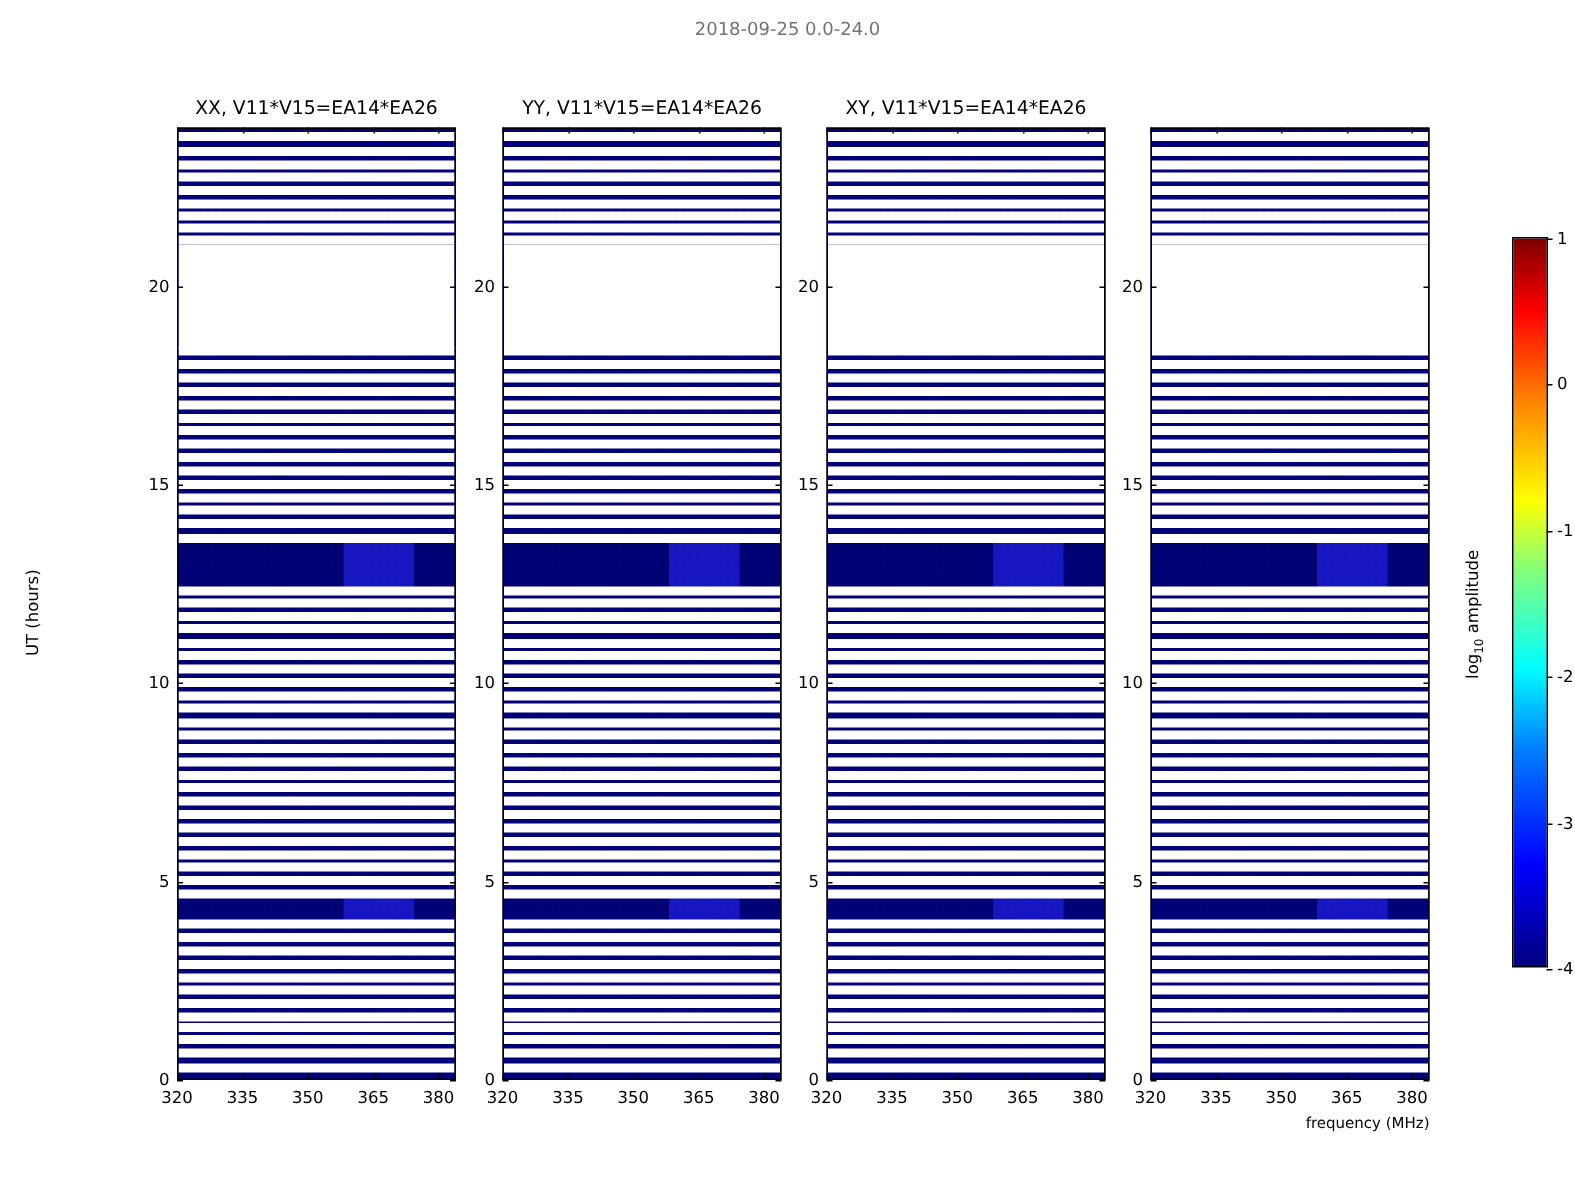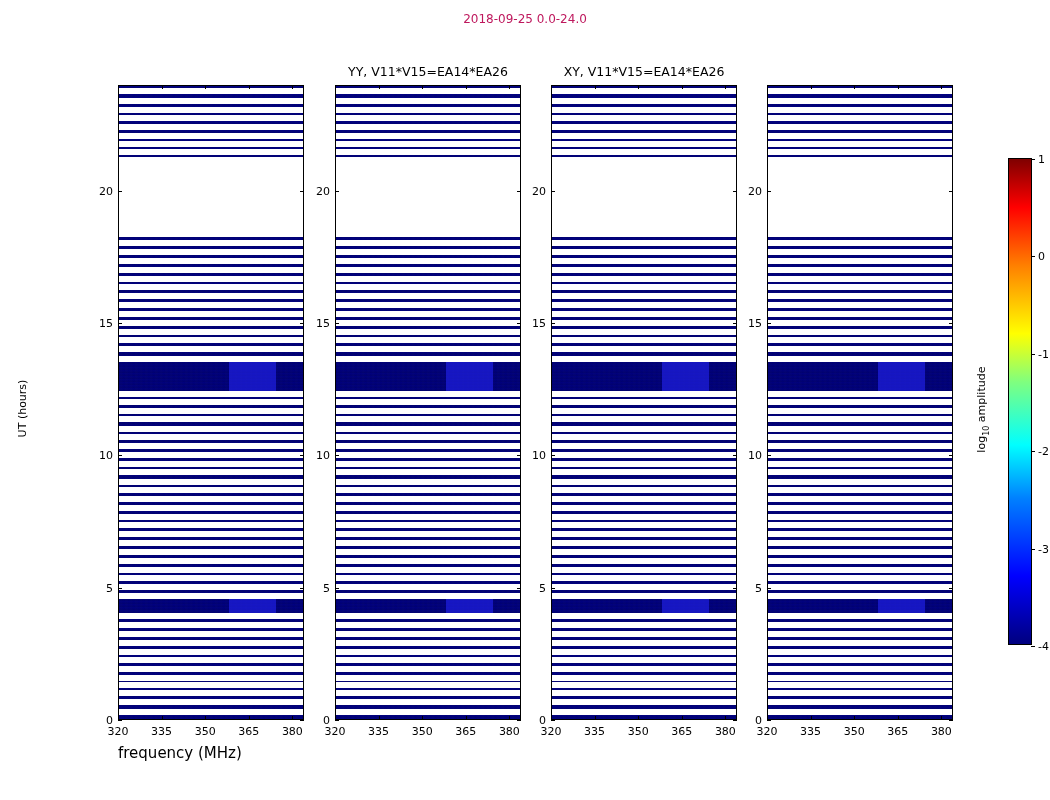--- a/index.html
+++ b/index.html
@@ -21,21 +21,21 @@
     width: 1050px;
     height: 800px;
   }
   #suptitle {
     position: absolute;
     top: 12px;
     left: 0;
     width: 1050px;
     text-align: center;
     font-size: 12px;
-    color: #be185d;
+    color: #737373;
   }
   .panel {
     position: absolute;
     top: 85px;
     height: 635px;
   }
   .panel .ptitle {
     position: absolute;
     bottom: 100%;
     left: 50%;
@@ -128,22 +128,22 @@
     transform: rotate(-90deg) translate(-50%, 0);
     transform-origin: left center;
     font-size: 11px;
     white-space: nowrap;
   }
   #xlabel {
     position: absolute;
     top: 744px;
     left: 0;
     width: 790px;
-    text-align: left;
-    font-size: 15px;
+    text-align: right;
+    font-size: 10px;
   }
   
   #cbar {
     position: absolute;
     left: 1008px;
     top: 158px;
     width: 24px;
     height: 487px;
     border: 1px solid #000;
     box-sizing: border-box;
@@ -185,20 +185,21 @@
   #cblabel sub { font-size: 8px; }
 </style>
 </head>
 <body>
 
 <div class="figure">
 
   <div id="suptitle">2018-09-25 0.0-24.0</div>
 
   <div class="panel" id="panel0" style="left: 118px; width: 186px; top: 85px; height: 635px;">
+    <div class="ptitle">XX, V11*V15=EA14*EA26</div>
     <div class="axes">
         <div class="wf">
           <div class="base"></div>
           <div class="speckle"></div>
         </div>
         <div class="bright" style="top: 275.167px; height: 31.75px; left: 110.438px; width: 46.5px;"></div>
         <div class="bright" style="top: 513.292px; height: 15.875px; left: 110.438px; width: 46.5px;"></div>
         <div class="flags">
           <div class="flag" style="top: 622.74px; height: 6px;"></div>
           <div class="flag" style="top: 612.95px; height: 6px;"></div>

